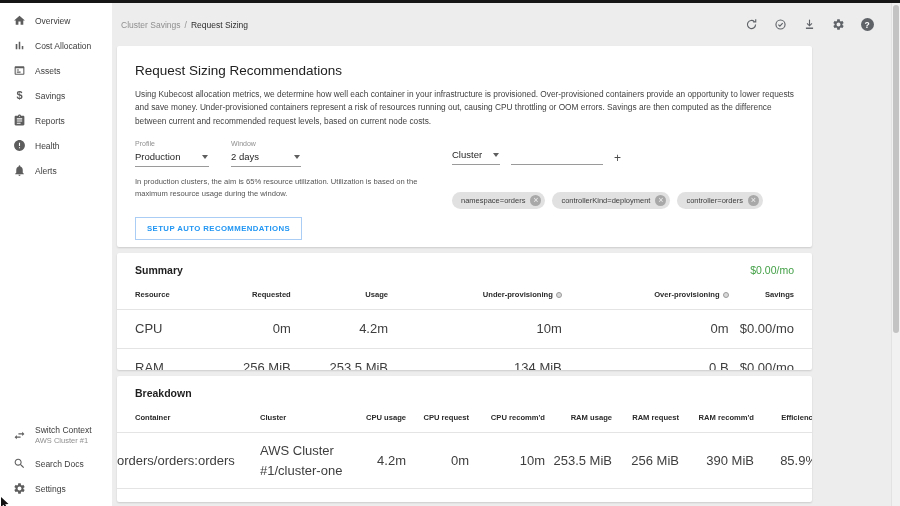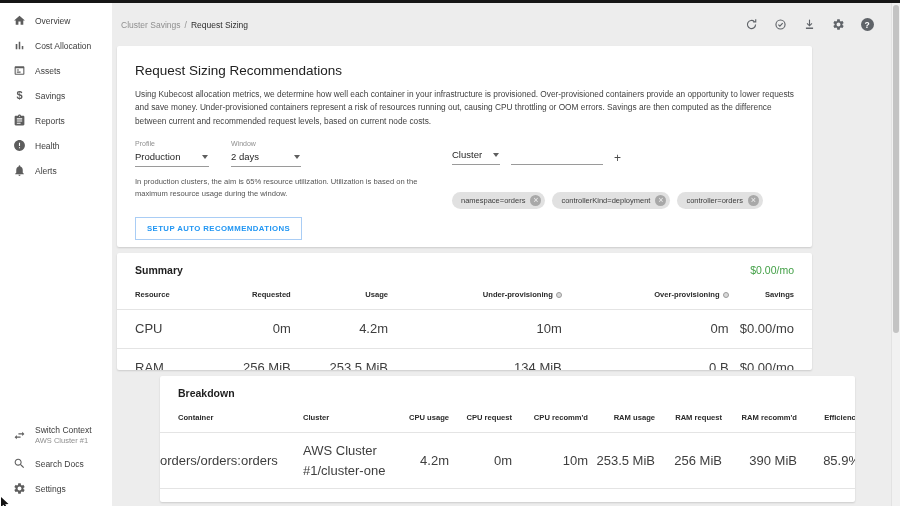--- a/index.html
+++ b/index.html
@@ -61,21 +61,21 @@
   .card-head { display:flex; justify-content:space-between; align-items:center; padding:0 18px; }
   .sec-title { font-size:10.5px; font-weight:700; color:#1e1e1e; }
   .total { font-size:10.5px; color:#43a047; }
   table { width:100%; border-collapse:collapse; table-layout:fixed; margin-top:7px; }
   th { font-size:7.6px; font-weight:700; color:#2b2b2b; text-align:right; padding:6px 0 8px; line-height:1.6; vertical-align:middle; }
   td { font-size:13px; color:#3e3e3e; text-align:right; padding:9px 0; border-top:1px solid #e4e4e4; line-height:1.5; }
   th.l, td.l { text-align:left; }
   th.pl, td.pl { padding-left:18px; }
   th.pr, td.pr { padding-right:18px; }
   .sum-card { height:117px; overflow:hidden; }
-  .bd-card { height:126px; overflow:hidden;margin-left:43px; }
+  .bd-card { height:126px; overflow:hidden; }
   .bd-card td { padding:8px 0; }
   .info-dot { display:inline-block; width:6px; height:6px; border:1px solid #9b9b9b; border-radius:50%; margin-left:3px; vertical-align:-1px; background:#d9d9d9; }
   .sort-arrow { color:#555; font-weight:400; margin-right:2px; font-family:"DejaVu Sans", sans-serif; }
   .row-end-line { border-top:1px solid #e4e4e4; height:20px; }
 
   
   .scrollbar { position:absolute; right:0; top:3px; width:9px; height:503px; background:#f1f1f1; border-left:1px solid #e2e2e2; z-index:20; }
   .scroll-thumb { position:absolute; top:2px; left:1px; width:6px; height:328px; background:#c3c3c3; border-radius:3px; cursor:pointer; }
 
   .mouse-cursor { position:absolute; left:1px; top:495px; z-index:40; }

